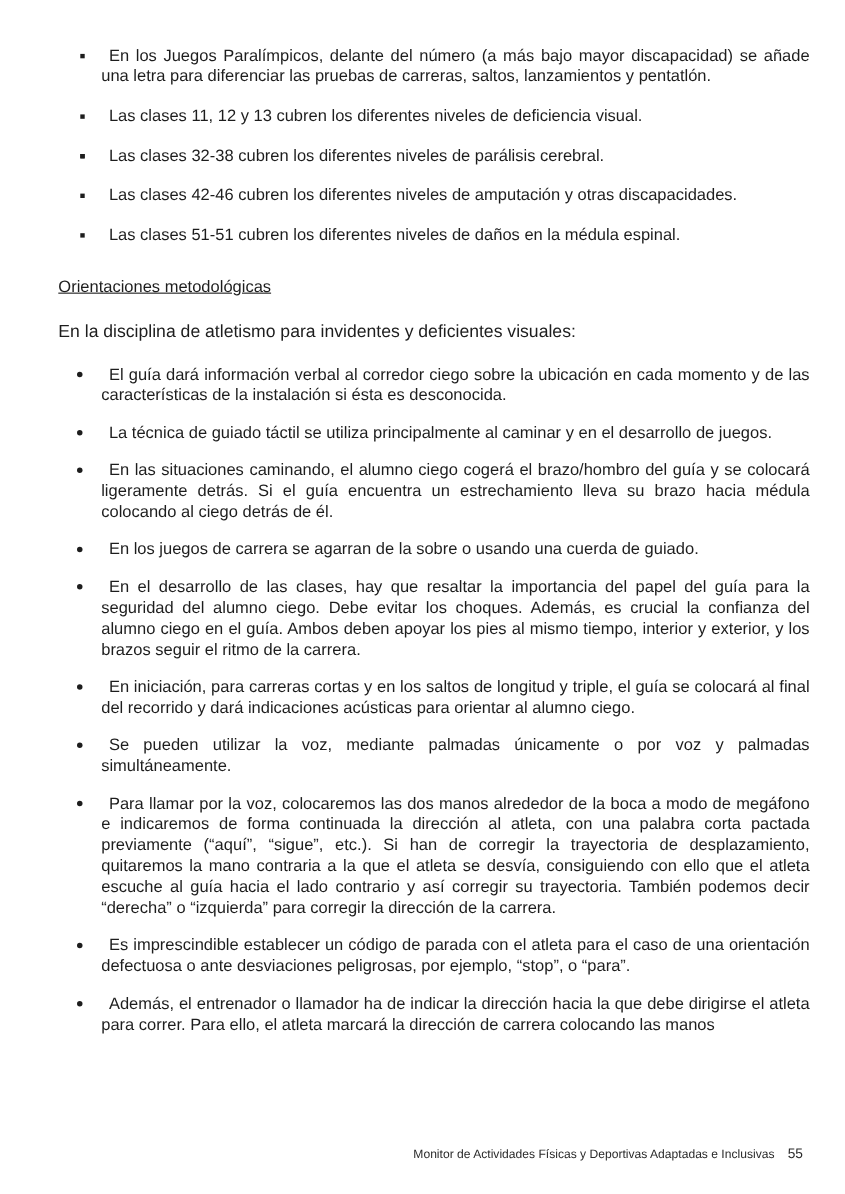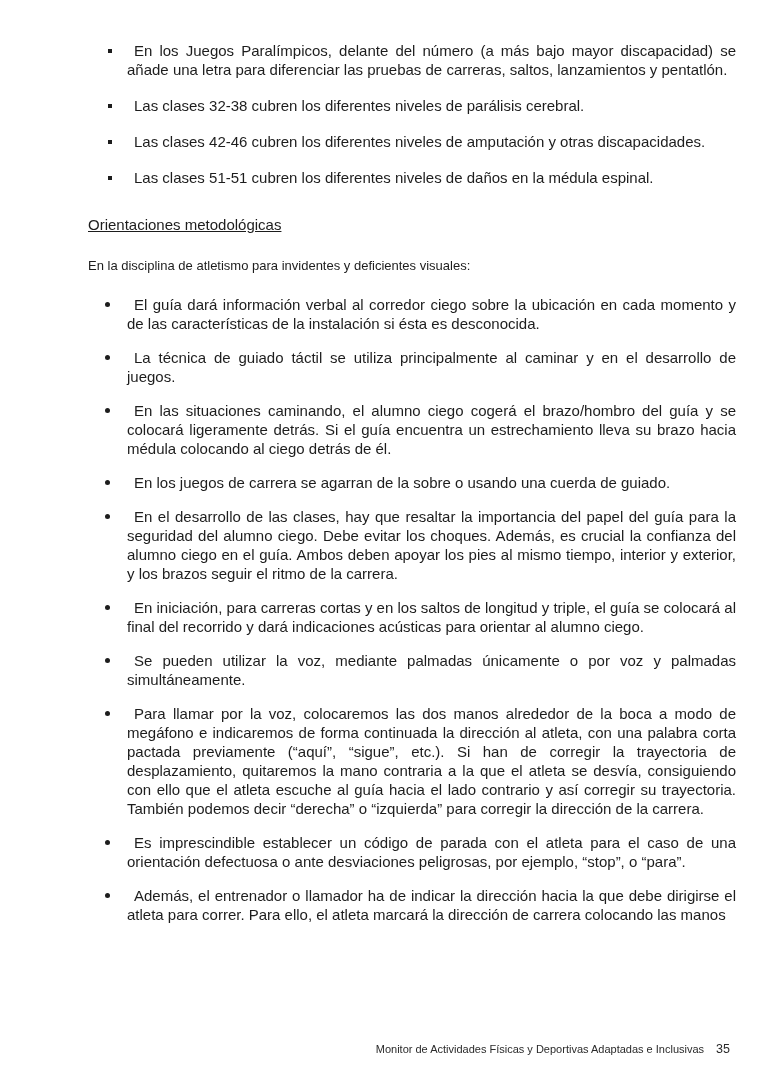--- a/index.html
+++ b/index.html
@@ -11,21 +11,20 @@
     position: relative;
     width: 768px;
     height: 1085px;
     background: #ffffff;
     font-family: "Liberation Sans", sans-serif;
     color: #1d1d1d;
     overflow: hidden;
   }
   .content {
     padding: 41px 32px 0 53px;
-    margin-left: 35px;
   }
   ul {
     list-style: none;
     margin: 0;
     padding: 0;
   }
   .doc-li {
     position: relative;
     padding-left: 39px;
     font-size: 15px;
@@ -57,21 +56,21 @@
   }
   .heading {
     margin-top: 28px;
     font-size: 15px;
     line-height: 19px;
     text-decoration: underline;
   }
   .intro {
     margin-top: 22px;
     margin-bottom: 20px;
-    font-size: 13px;
+    font-size: 16px;
     line-height: 19px;
   }
   .footer {
     position: absolute;
     top: 1042px;
     right: 38px;
     font-size: 11px;
     line-height: 14px;
     color: #2a2a2a;
     white-space: nowrap;
@@ -87,20 +86,21 @@
 <div class="page">
   <div class="content">
 
     <ul class="sq-list">
       <li class="doc-li">
         <span class="blt sq"></span>
         <span>En los Juegos Paralímpicos, delante del número (a más bajo mayor discapacidad) se añade una letra para diferenciar las pruebas de carreras, saltos, lanzamientos y pentatlón.</span>
       </li>
       <li class="doc-li">
         <span class="blt sq"></span>
+        <span>Las clases 11, 12 y 13 cubren los diferentes niveles de deficiencia visual.</span>
       </li>
       <li class="doc-li tight">
         <span class="blt sq"></span>
       </li>
       <li class="doc-li">
         <span class="blt sq"></span>
         <span>Las clases 32-38 cubren los diferentes niveles de parálisis cerebral.</span>
       </li>
       <li class="doc-li">
         <span class="blt sq"></span>
@@ -155,15 +155,15 @@
       </li>
       <li class="doc-li">
         <span class="blt rd"></span>
         <span>Además, el entrenador o llamador ha de indicar la dirección hacia la que debe dirigirse el atleta para correr. Para ello, el atleta marcará la dirección de carrera colocando las manos</span>
       </li>
     </ul>
 
   </div>
 
   <div class="footer">
-    <span>Monitor de Actividades Físicas y Deportivas Adaptadas e Inclusivas</span><span class="pagenum">35</span>
+    <span>Monitor de Actividades Físicas y Deportivas Adaptadas e Inclusivas</span><span class="pagenum">55</span>
   </div>
 </div>
 
 </body></html>

